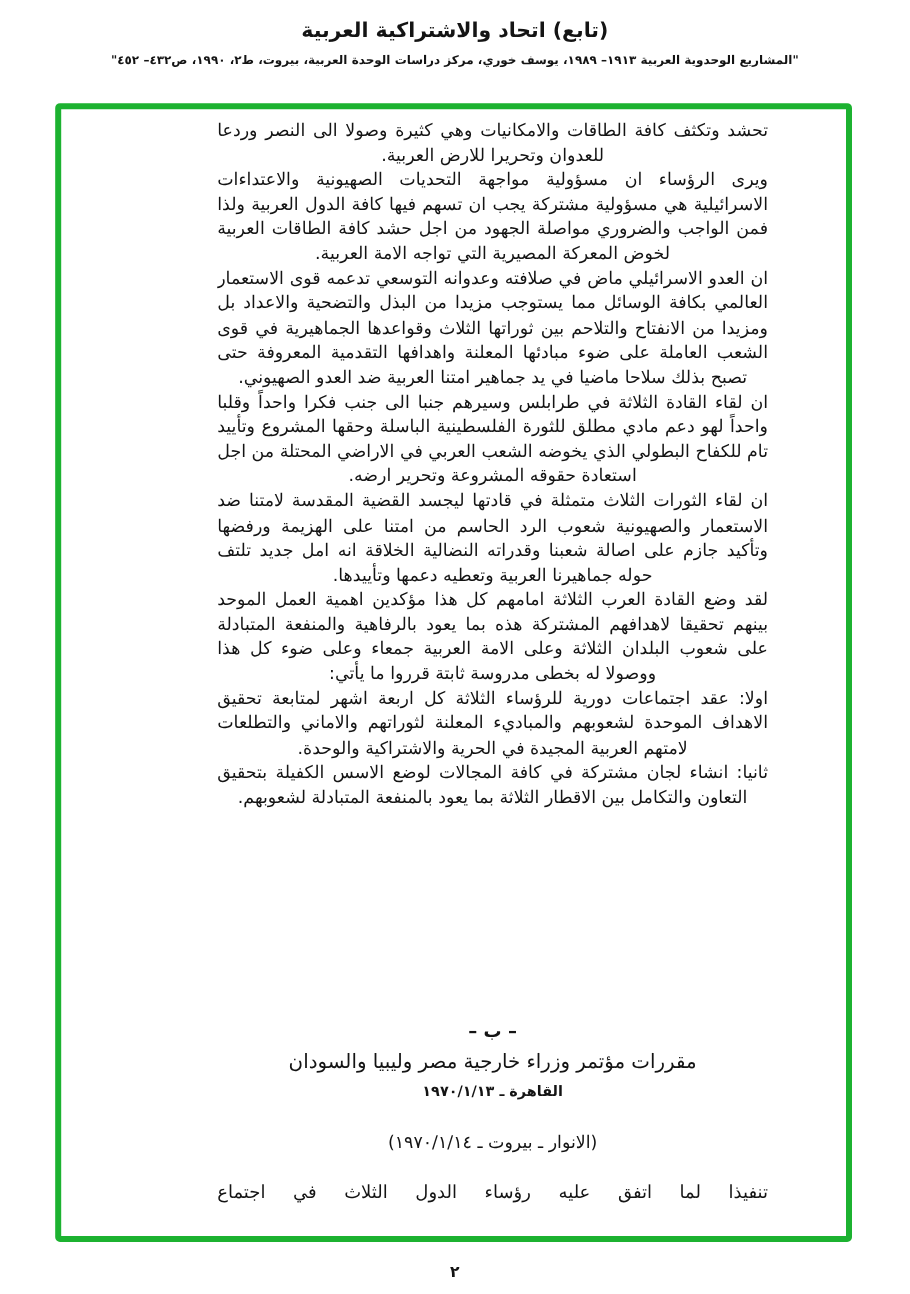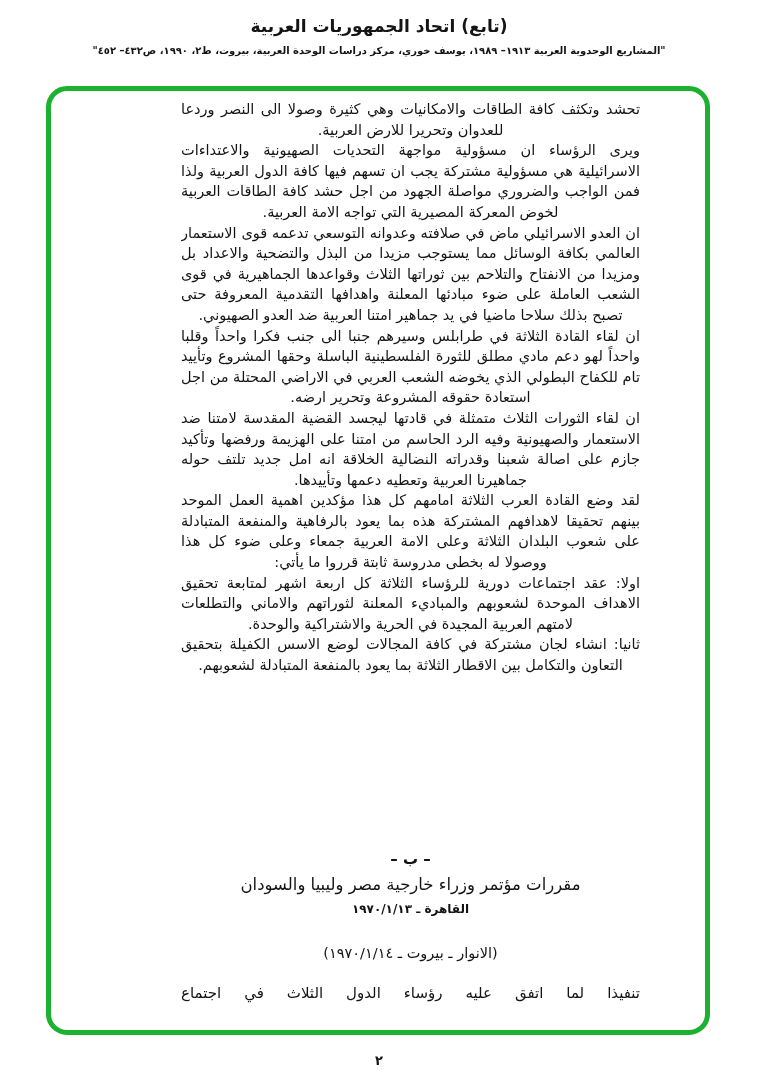--- a/index.html
+++ b/index.html
@@ -25,21 +25,21 @@
     font-weight:bold;
     white-space:nowrap;
     letter-spacing:0;
   }
   .doc-box{
     position:absolute;
     left:46px;top:86px;
     width:664px;height:949px;
     box-sizing:border-box;
     border:5px solid #1cb230;
-    border-radius:21px;
+    border-radius:4px;
     background:#ffffff;
     overflow:hidden;
   }
   .body-text{
     position:absolute;
     top:8px;right:65px;left:130px;
     height:738px;
     overflow:hidden;
     font-size:14.5px;
     line-height:20.6px;
@@ -90,32 +90,32 @@
     font-size:13px;
     font-weight:bold;
   }
 </style>
 </head>
 <body>
 
 <div class="page">
 
   <div class="hdr">
-    <h1 class="title">(تابع) اتحاد الجمهوريات العربية</h1>
+    <h1 class="title">(تابع) اتحاد والاشتراكية العربية</h1>
     <div class="source">"المشاريع الوحدوية العربية ١٩١٣– ١٩٨٩، يوسف خوري، مركز دراسات الوحدة العربية، بيروت، ط٢، ١٩٩٠، ص٤٣٢– ٤٥٢"</div>
   </div>
 
   <div class="doc-box" style="border-color: rgb(28, 178, 48);">
 
     <div class="body-text">
       <p>تحشد وتكثف كافة الطاقات والامكانيات وهي كثيرة وصولا الى النصر وردعا للعدوان وتحريرا للارض العربية.</p>
       <p>ويرى الرؤساء ان مسؤولية مواجهة التحديات الصهيونية والاعتداءات الاسرائيلية هي مسؤولية مشتركة يجب ان تسهم فيها كافة الدول العربية ولذا فمن الواجب والضروري مواصلة الجهود من اجل حشد كافة الطاقات العربية لخوض المعركة المصيرية التي تواجه الامة العربية.</p>
       <p>ان العدو الاسرائيلي ماض في صلافته وعدوانه التوسعي تدعمه قوى الاستعمار العالمي بكافة الوسائل مما يستوجب مزيدا من البذل والتضحية والاعداد بل ومزيدا من الانفتاح والتلاحم بين ثوراتها الثلاث وقواعدها الجماهيرية في قوى الشعب العاملة على ضوء مبادئها المعلنة واهدافها التقدمية المعروفة حتى تصبح بذلك سلاحا ماضيا في يد جماهير امتنا العربية ضد العدو الصهيوني.</p>
       <p>ان لقاء القادة الثلاثة في طرابلس وسيرهم جنبا الى جنب فكرا واحداً وقلبا واحداً لهو دعم مادي مطلق للثورة الفلسطينية الباسلة وحقها المشروع وتأييد تام للكفاح البطولي الذي يخوضه الشعب العربي في الاراضي المحتلة من اجل استعادة حقوقه المشروعة وتحرير ارضه.</p>
-      <p>ان لقاء الثورات الثلاث متمثلة في قادتها ليجسد القضية المقدسة لامتنا ضد الاستعمار والصهيونية وفيه الرد الحاسم من امتنا على الهزيمة ورفضها وتأكيد جازم على اصالة شعبنا وقدراته النضالية الخلاقة انه امل جديد تلتف حوله جماهيرنا العربية وتعطيه دعمها وتأييدها.</p>
+      <p>ان لقاء الثورات الثلاث متمثلة في قادتها ليجسد القضية المقدسة لامتنا ضد الاستعمار والصهيونية شعوب الرد الحاسم من امتنا على الهزيمة ورفضها وتأكيد جازم على اصالة شعبنا وقدراته النضالية الخلاقة انه امل جديد تلتف حوله جماهيرنا العربية وتعطيه دعمها وتأييدها.</p>
       <p>لقد وضع القادة العرب الثلاثة امامهم كل هذا مؤكدين اهمية العمل الموحد بينهم تحقيقا لاهدافهم المشتركة هذه بما يعود بالرفاهية والمنفعة المتبادلة على شعوب البلدان الثلاثة وعلى الامة العربية جمعاء وعلى ضوء كل هذا ووصولا له بخطى مدروسة ثابتة قرروا ما يأتي:</p>
       <p>اولا: عقد اجتماعات دورية للرؤساء الثلاثة كل اربعة اشهر لمتابعة تحقيق الاهداف الموحدة لشعوبهم والمباديء المعلنة لثوراتهم والاماني والتطلعات لامتهم العربية المجيدة في الحرية والاشتراكية والوحدة.</p>
       <p>ثانيا: انشاء لجان مشتركة في كافة المجالات لوضع الاسس الكفيلة بتحقيق التعاون والتكامل بين الاقطار الثلاثة بما يعود بالمنفعة المتبادلة لشعوبهم.</p>
     </div>
 
     <div class="tail">
       <div class="separator">– ب –</div>
       <div class="doc-heading">مقررات مؤتمر وزراء خارجية مصر وليبيا والسودان</div>
       <div class="doc-date">القاهرة ـ ١٩٧٠/١/١٣</div>
       <div class="citations">

